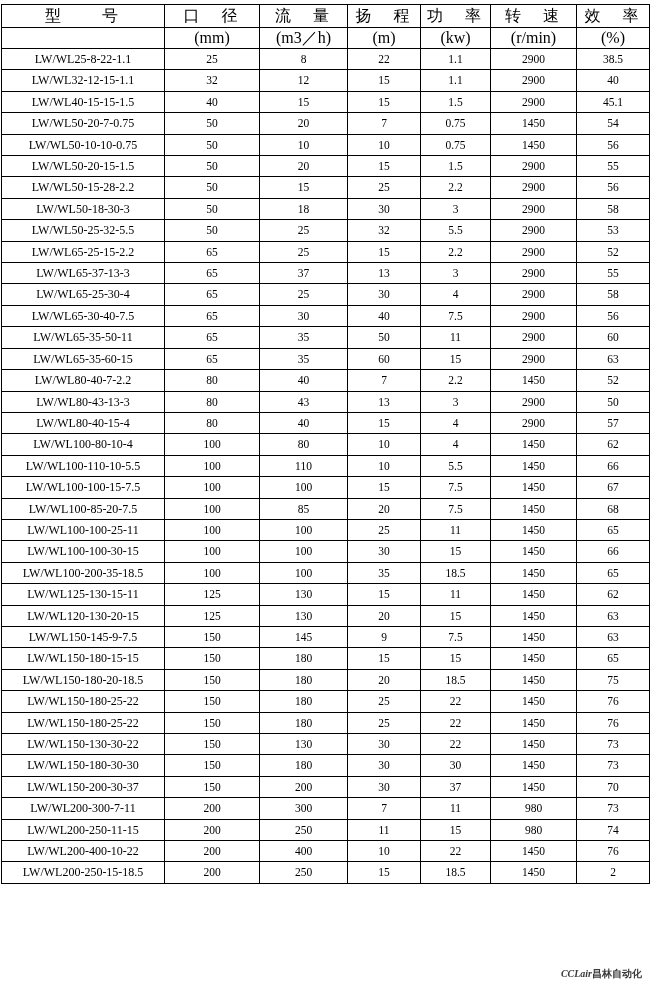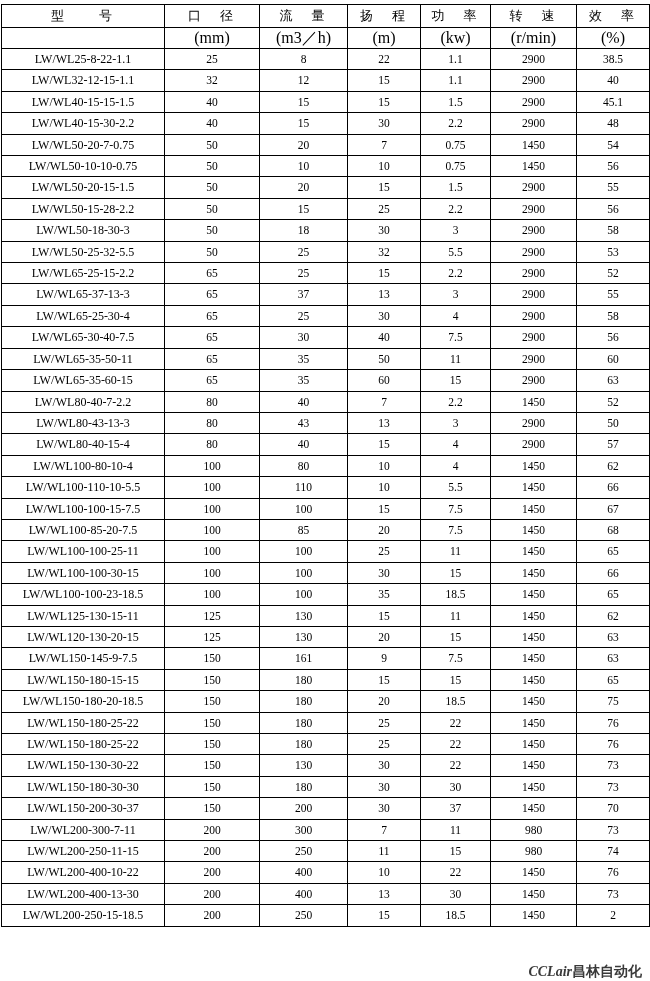--- a/index.html
+++ b/index.html
@@ -32,21 +32,21 @@
     text-align: center;
     vertical-align: middle;
     padding: 0;
     height: 20.4px;
     line-height: 20.4px;
     white-space: nowrap;
     overflow: hidden;
     font-weight: normal;
   }
   table.spec tr.head-row td {
-    font-size: 13px;
+    font-size: 16px;
     letter-spacing: 3px;
     height: 22px;
     line-height: 22px;
   }
   table.spec tr.unit-row td {
     font-size: 16px;
     height: 20px;
     line-height: 20px;
   }
   td.c-model {
@@ -60,21 +60,21 @@
   col.w-head  { width: 73px; }
   col.w-power { width: 70px; }
   col.w-speed { width: 86px; }
   col.w-eff   { width: 73px; }
 
   .watermark {
     position: absolute;
     right: 8px;
     bottom: 4px;
     font-family: "Liberation Sans", sans-serif;
-    font-size: 14px;
+    font-size: 10px;
     font-weight: bold;
     color: #3a3a3a;
     letter-spacing: 0px;
     pointer-events: none;
     margin-top: 44px;
   }
   .watermark .cc {
     font-family: "Liberation Serif", serif;
     font-style: italic;
     font-weight: bold;
@@ -135,29 +135,20 @@
         <tr>
           <td class="c-model">LW/WL40-15-15-1.5</td>
           <td>40</td>
           <td>15</td>
           <td>15</td>
           <td>1.5</td>
           <td>2900</td>
           <td>45.1</td>
         </tr>
         <tr>
-          <td class="c-model">LW/WL40-15-30-2.2</td>
-          <td>40</td>
-          <td>15</td>
-          <td>30</td>
-          <td>2.2</td>
-          <td>2900</td>
-          <td>48</td>
-        </tr>
-        <tr>
           <td class="c-model">LW/WL50-20-7-0.75</td>
           <td>50</td>
           <td>20</td>
           <td>7</td>
           <td>0.75</td>
           <td>1450</td>
           <td>54</td>
         </tr>
         <tr>
           <td class="c-model">LW/WL50-10-10-0.75</td>
@@ -333,21 +324,21 @@
         <tr>
           <td class="c-model">LW/WL100-100-30-15</td>
           <td>100</td>
           <td>100</td>
           <td>30</td>
           <td>15</td>
           <td>1450</td>
           <td>66</td>
         </tr>
         <tr>
-          <td class="c-model">LW/WL100-100-23-18.5</td>
+          <td class="c-model">LW/WL100-200-35-18.5</td>
           <td>100</td>
           <td>100</td>
           <td>35</td>
           <td>18.5</td>
           <td>1450</td>
           <td>65</td>
         </tr>
         <tr>
           <td class="c-model">LW/WL125-130-15-11</td>
           <td>125</td>
@@ -362,21 +353,21 @@
           <td>125</td>
           <td>130</td>
           <td>20</td>
           <td>15</td>
           <td>1450</td>
           <td>63</td>
         </tr>
         <tr>
           <td class="c-model">LW/WL150-145-9-7.5</td>
           <td>150</td>
-          <td>161</td>
+          <td>145</td>
           <td>9</td>
           <td>7.5</td>
           <td>1450</td>
           <td>63</td>
         </tr>
         <tr>
           <td class="c-model">LW/WL150-180-15-15</td>
           <td>150</td>
           <td>180</td>
           <td>15</td>
@@ -459,29 +450,20 @@
         <tr>
           <td class="c-model">LW/WL200-400-10-22</td>
           <td>200</td>
           <td>400</td>
           <td>10</td>
           <td>22</td>
           <td>1450</td>
           <td>76</td>
         </tr>
         <tr>
-          <td class="c-model">LW/WL200-400-13-30</td>
-          <td>200</td>
-          <td>400</td>
-          <td>13</td>
-          <td>30</td>
-          <td>1450</td>
-          <td>73</td>
-        </tr>
-        <tr>
           <td class="c-model">LW/WL200-250-15-18.5</td>
           <td>200</td>
           <td>250</td>
           <td>15</td>
           <td>18.5</td>
           <td>1450</td>
           <td>2</td>
         </tr>
       </tbody>
   </table>

